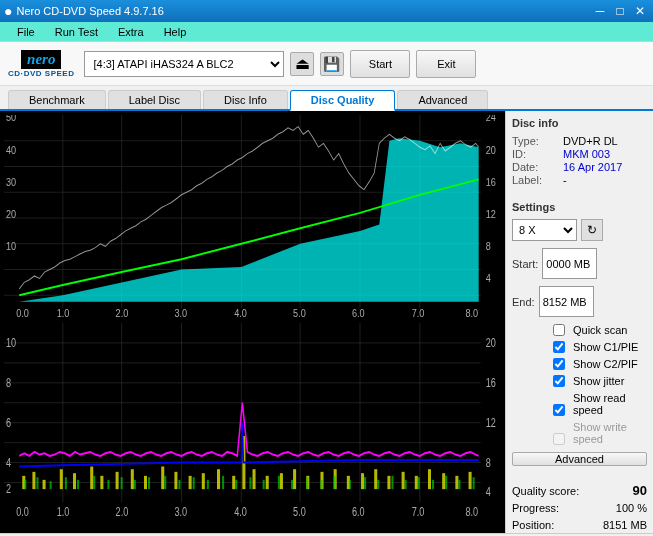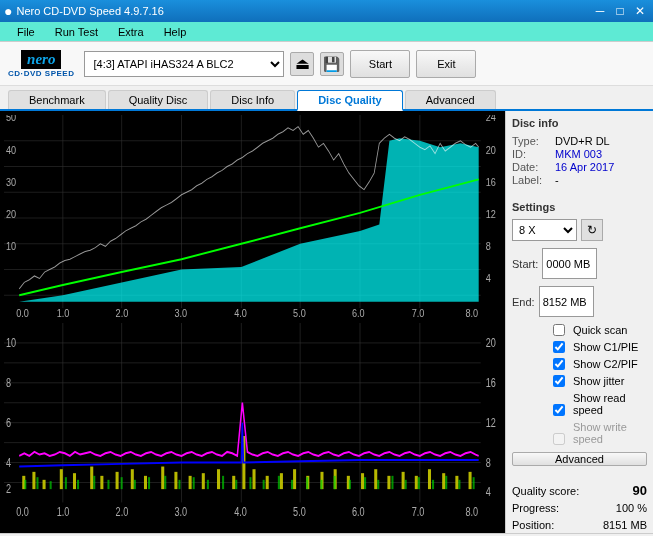--- a/index.html
+++ b/index.html
@@ -33,21 +33,21 @@
     .chart-area { flex: 1; background: black; display: flex; flex-direction: column; padding: 4px; gap: 2px; }
     
     
     .right-panel { width: 148px; background: #f0f0f0; border-left: 1px solid #ccc; padding: 6px; display: flex; flex-direction: column; gap: 4px; overflow-y: auto; }
     
     
     .section-header { font-size: 11px; font-weight: bold; color: #333; margin-bottom: 2px; }
     
     
     .info-table { font-size: 11px; }
-    .info-row { display: flex; gap: 8px; margin-bottom: 1px; align-items: flex-end; }
+    .info-row { display: flex; gap: 16px; margin-bottom: 1px; align-items: flex-end; }
     .info-label { color: #555; min-width: 35px; }
     .info-value { color: #000; font-weight: 500; }
     .info-value.blue { color: #0000cc; }
     
     
     .settings-row { display: flex; align-items: center; gap: 4px; margin-bottom: 3px; }
     .speed-select { height: 22px; border: 1px solid #999; background: white; padding: 0 2px; font-size: 11px; width: 65px; }
     .refresh-btn { width: 22px; height: 22px; background: #e0e0e0; border: 1px solid #aaa; cursor: pointer; display: flex; align-items: center; justify-content: center; font-size: 12px; }
     .mb-input { width: 55px; height: 31px; border: 1px solid #999; background: white; padding: 11px 3px; font-size: 11px; }
     .mb-label { font-size: 11px; color: #333; }
@@ -108,21 +108,21 @@
     <option>[4:3]  ATAPI iHAS324  A BLC2</option>
   </select>
   <div class="toolbar-icon" style="font-size:16px;">⏏</div>
   <div class="toolbar-icon" style="font-size:14px;">💾</div>
   <button class="toolbar-btn">Start</button>
   <button class="toolbar-btn">Exit</button>
 </div>
 
 <div class="tabs">
   <div class="tab">Benchmark</div>
-  <div class="tab">Quality Disc</div>
+  <div class="tab">Label Disc</div>
   <div class="tab">Disc Info</div>
   <div class="tab active">Disc Quality</div>
   <div class="tab">Advanced</div>
 </div>
 
 <div class="main-content">
 
   <div class="chart-area">
 
     <div class="chart-upper">

